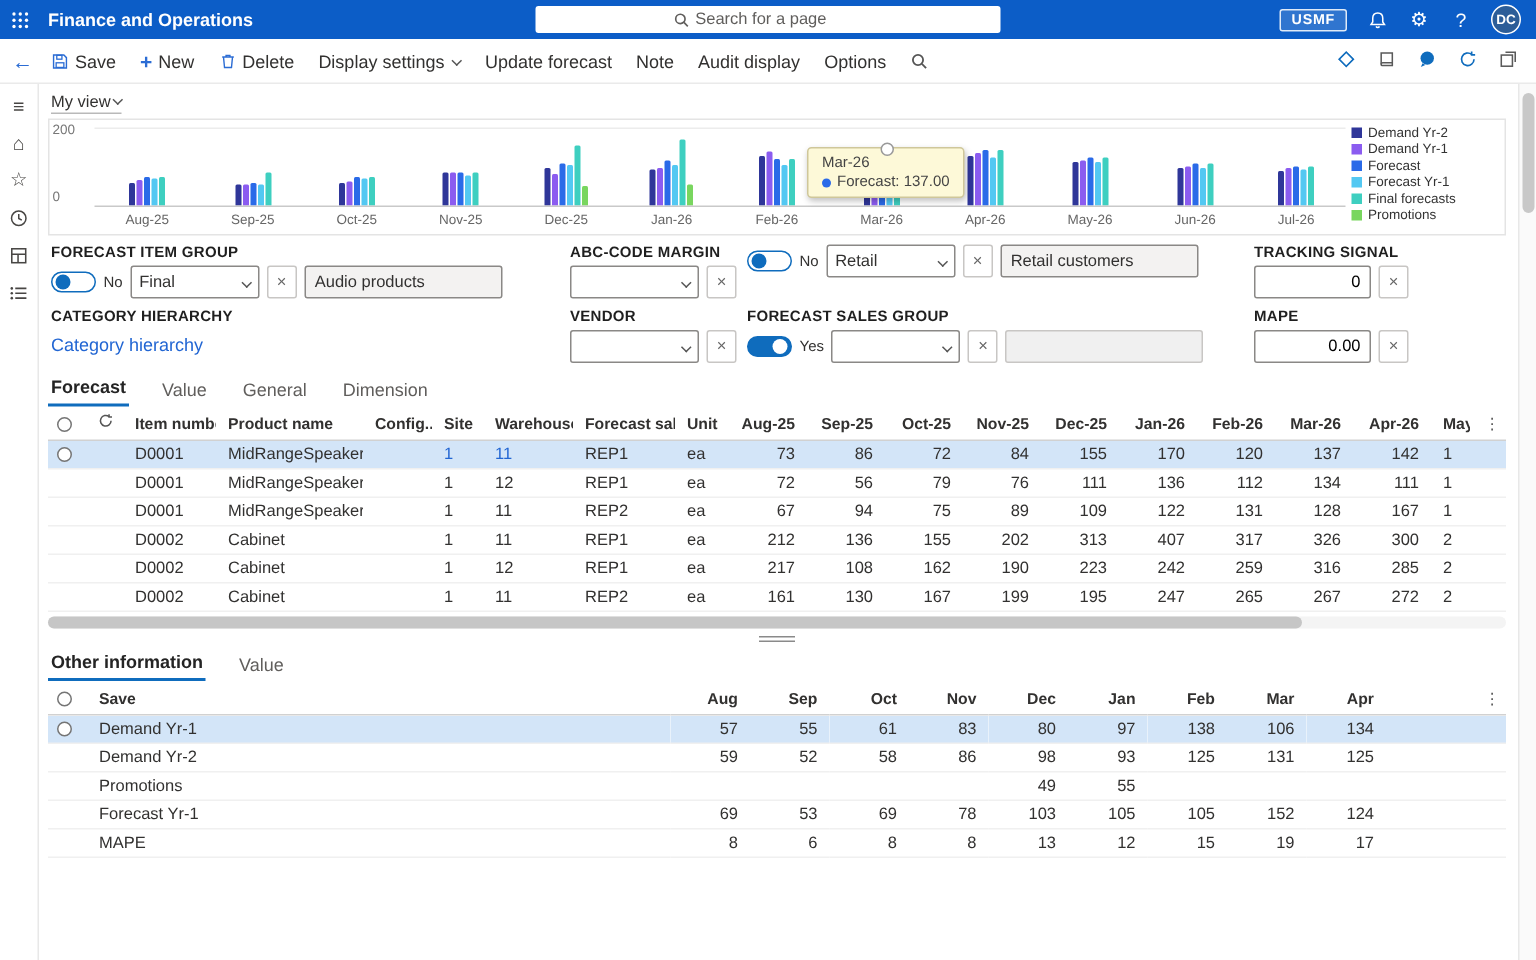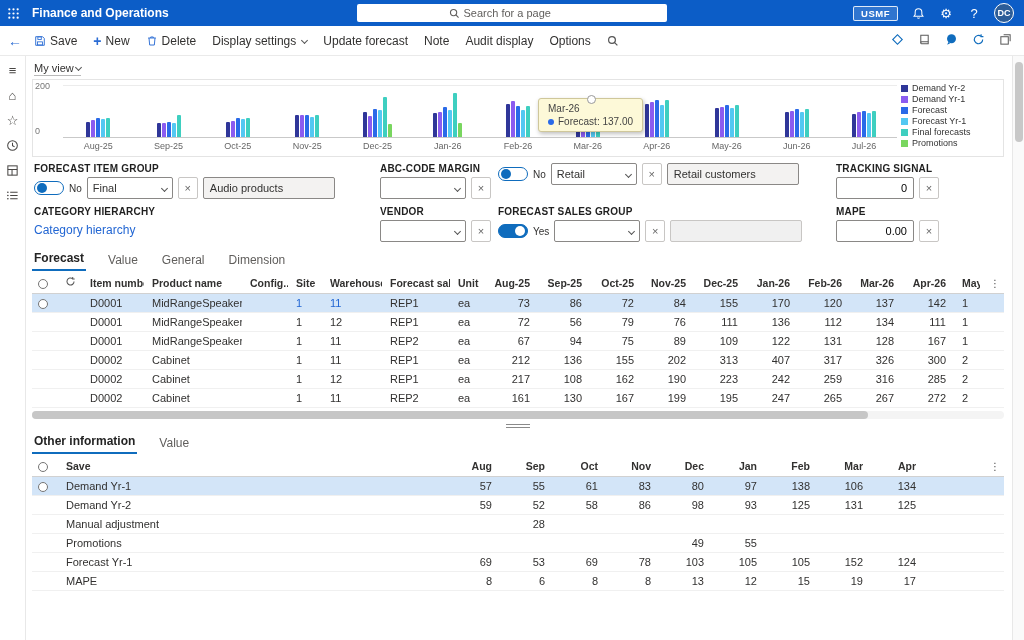--- a/index.html
+++ b/index.html
@@ -763,34 +763,20 @@
               <td class="num">86</td>
               <td class="num">98</td>
               <td class="num">93</td>
               <td class="num">125</td>
               <td class="num">131</td>
               <td class="num">125</td>
               <td></td>
             </tr>
             <tr>
               <td class="selc"></td>
-              <td>Manual adjustment</td>
-              <td class="num"></td>
-              <td class="num">28</td>
-              <td class="num"></td>
-              <td class="num"></td>
-              <td class="num"></td>
-              <td class="num"></td>
-              <td class="num"></td>
-              <td class="num"></td>
-              <td class="num"></td>
-              <td></td>
-            </tr>
-            <tr>
-              <td class="selc"></td>
               <td>Promotions</td>
               <td class="num"></td>
               <td class="num"></td>
               <td class="num"></td>
               <td class="num"></td>
               <td class="num">49</td>
               <td class="num">55</td>
               <td class="num"></td>
               <td class="num"></td>
               <td class="num"></td>

